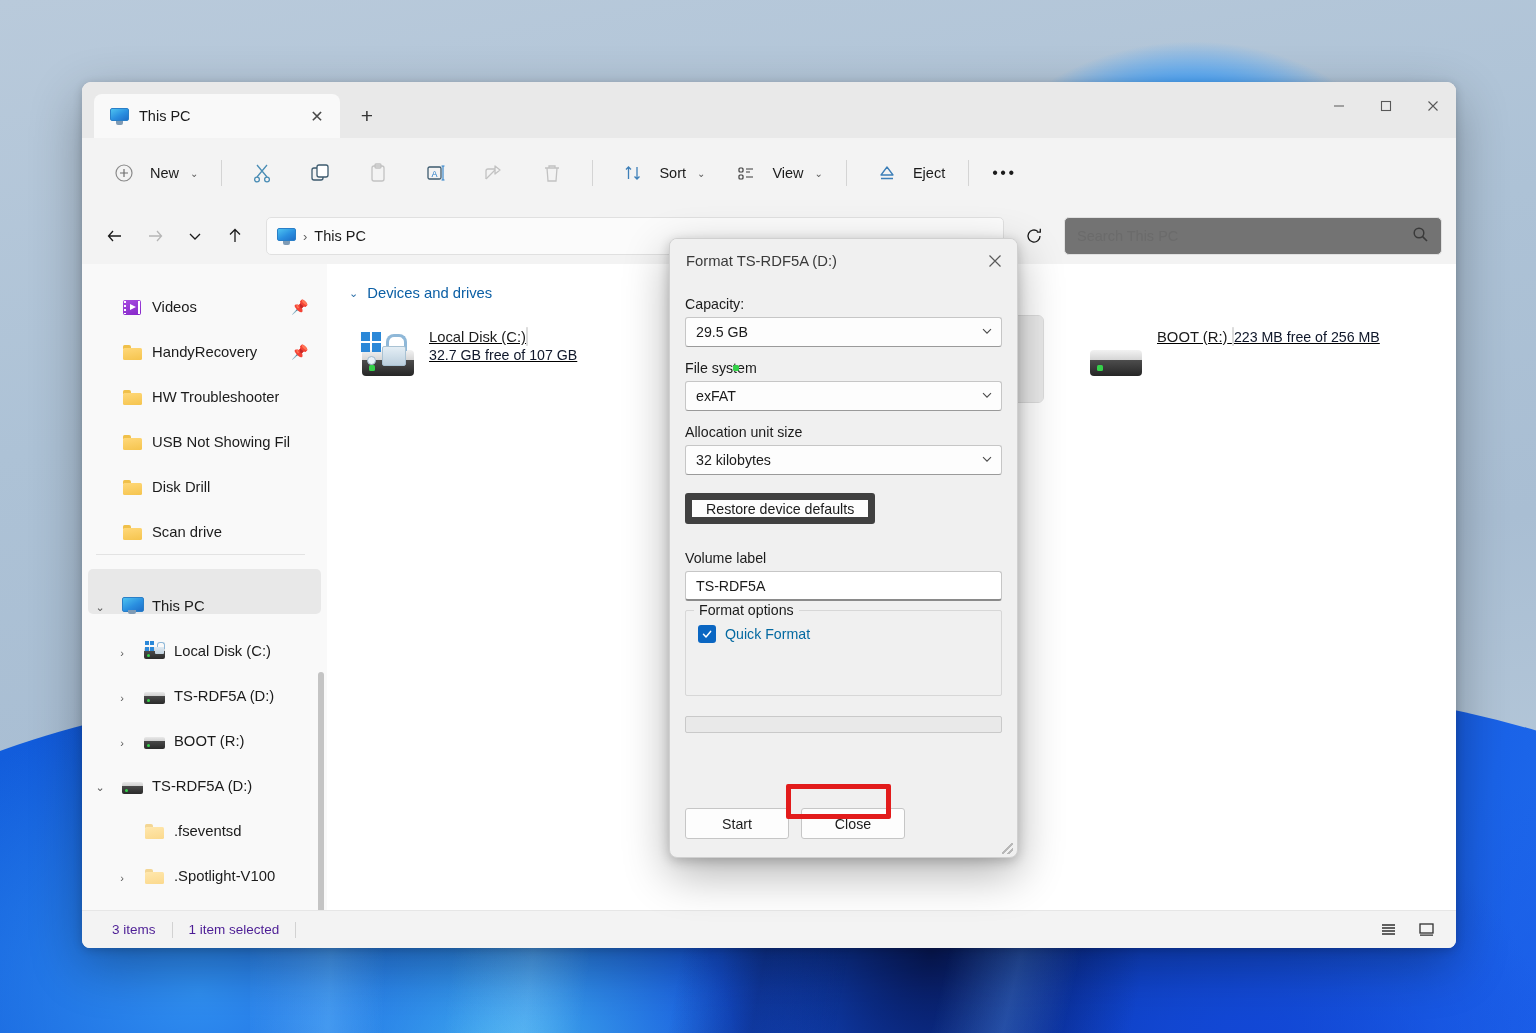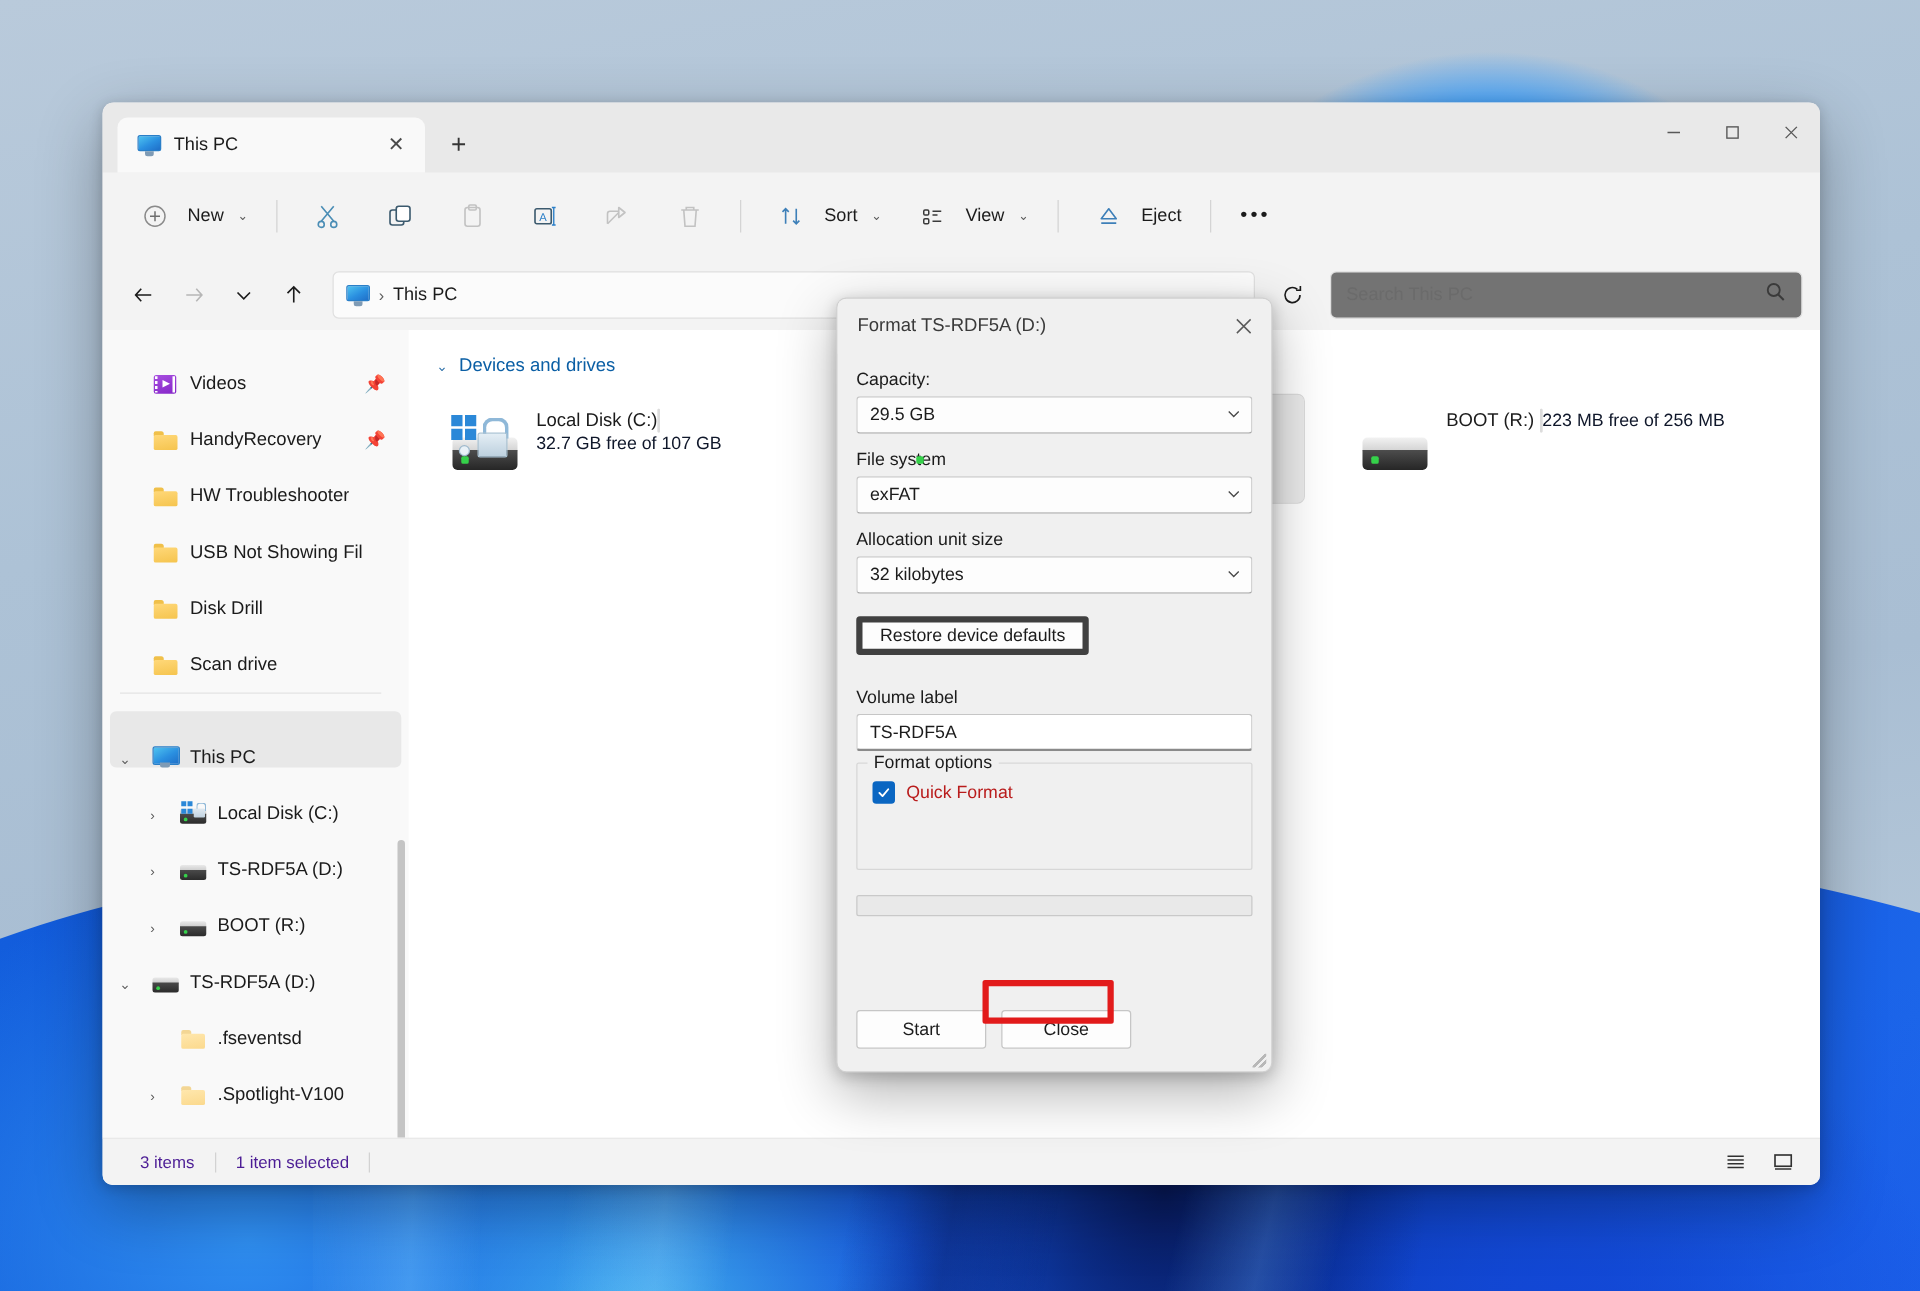--- a/index.html
+++ b/index.html
@@ -255,21 +255,21 @@
     background: #7f9bb5; border-radius: 0 0 2px 2px;
   }
 
   
   .content { flex: 1; background: #fff; position: relative; padding: 14px 0 0 22px; overflow: hidden; }
   .group-head {
     display: flex; align-items: center; gap: 9px; height: 30px;
     color: #0b5fa5; font-size: 14.8px; margin-bottom: 8px;
   }
   .group-chev { font-size: 11px; color: #2b6fa8; }
-  .tiles { display: flex; flex-wrap: wrap; gap: 0 34px; }
+  .tiles { display: flex; flex-wrap: wrap; gap: 0 34px; text-decoration: underline; }
   .tile {
     width: 330px; height: 86px; display: flex; align-items: flex-start;
     gap: 12px; padding: 8px 10px; border-radius: 5px;
   }
   .tile.selected { background: #eaeaea; outline: 1px solid #dcdcdc; }
   .tile-ico { width: 58px; height: 58px; flex: none; position: relative; margin-top: 6px; }
   .big-drive {
     position: absolute; left: 3px; top: 20px; width: 52px; height: 26px;
   }
   .big-drive:before {
@@ -359,40 +359,40 @@
   .textfield {
     height: 30px; background: #fff; border: 1px solid #c6c6c6;
     border-bottom: 2px solid #8a8a8a; border-radius: 3px;
     display: flex; align-items: center; padding: 0 10px;
   }
   .textfield input {
     border: none; outline: none; background: transparent; width: 100%;
     font-size: 14.2px; color: #1b1b1b; font-family: inherit;
   }
   .btn-default {
-    height: 31px; background: #fdfdfd; border: 5px solid #404040;
+    height: 31px; background: #fdfdfd; border: 7px solid #404040;
     border-radius: 3px; font-size: 14.2px; color: #1b1b1b;
     display: inline-flex; align-items: center; justify-content: center;
     padding: 0 14px; align-self: flex-start;
   }
   .groupbox {
     border: 1px solid #d7d7d7; border-radius: 2px; margin-top: 9px;
     padding: 14px 12px 18px; position: relative; height: 86px;
   }
   .groupbox-title {
     position: absolute; top: -9px; left: 8px; background: #f0f0f0;
     padding: 0 5px; font-size: 14.2px; color: #1b1b1b;
   }
   .checkrow { display: flex; align-items: center; gap: 9px; }
   .checkbox {
     width: 18px; height: 18px; border-radius: 3px; background: #0a66c2;
     display: flex; align-items: center; justify-content: center; flex: none;
   }
   .checkbox svg { display: block; }
-  .check-label { font-size: 14.2px; color: #b91c1c; }
+  .check-label { font-size: 14.2px; color: #0369a1; }
   .progress {
     height: 17px; background: #e9e9e9; border: 1px solid #c9c9c9;
     border-radius: 2px; margin-top: 20px;
   }
   .dlg-footer {
     display: flex; justify-content: flex-start; gap: 12px;
     padding: 22px 15px 18px; align-items: center;
   }
   .dlg-btn {
     width: 104px; height: 31px; background: #fdfdfd; border: 1px solid #c6c6c6;

